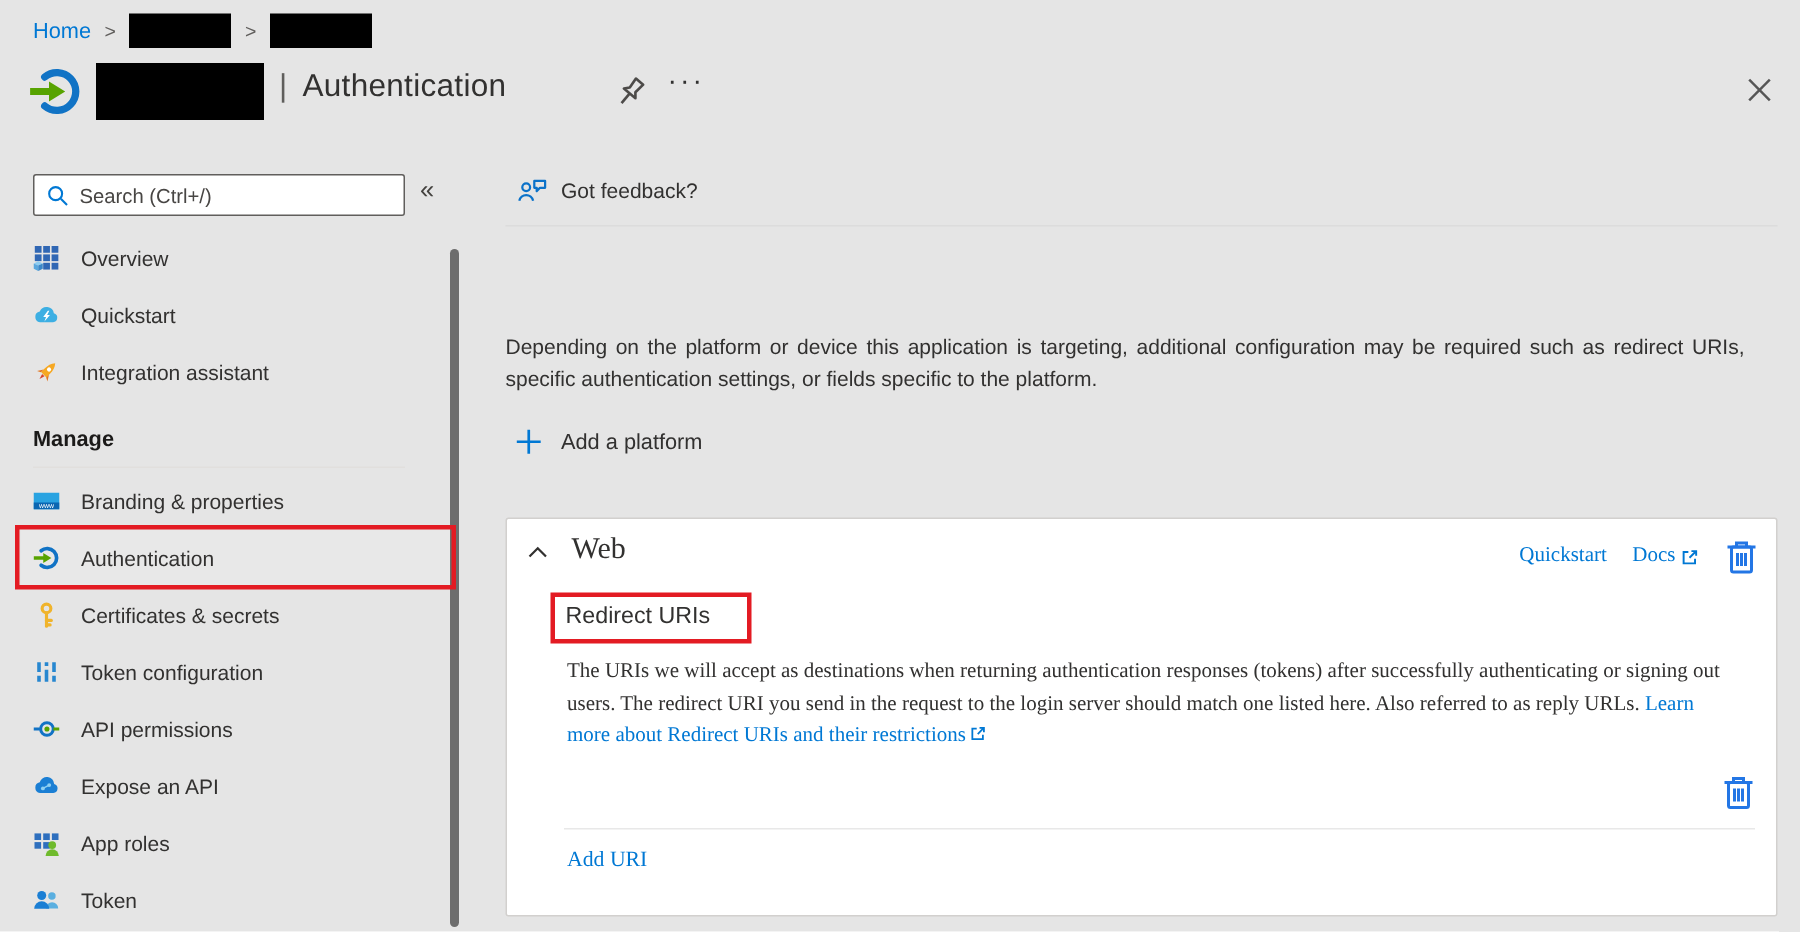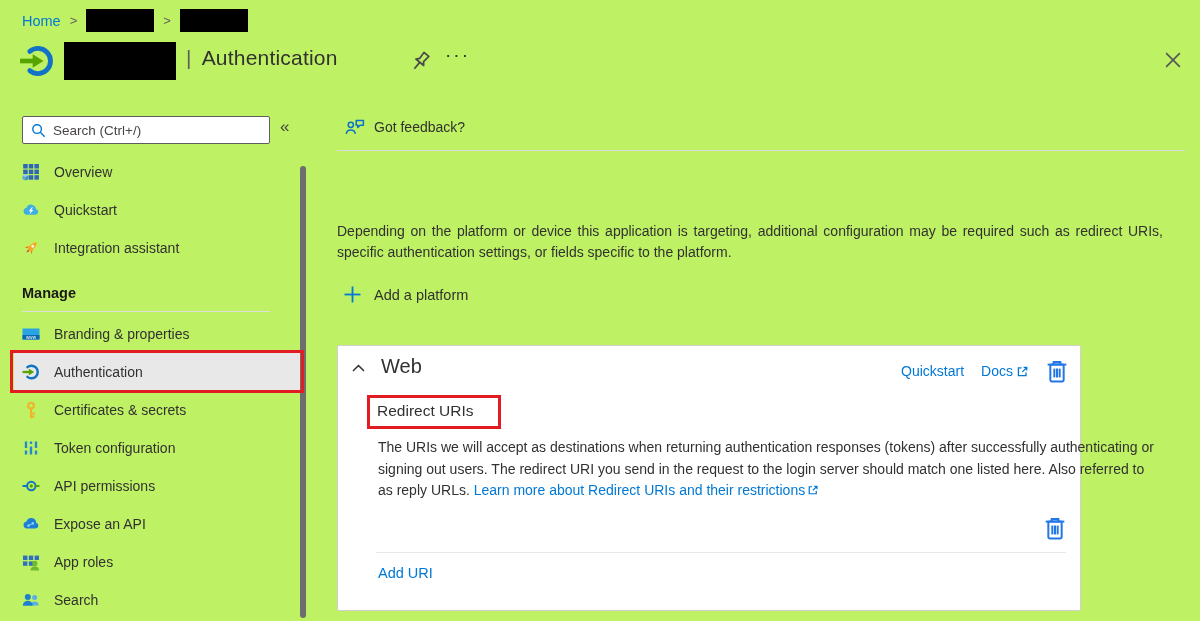--- a/index.html
+++ b/index.html
@@ -1,18 +1,18 @@
 <!DOCTYPE html>
 <html><head>
 <meta charset="utf-8">
 <style>
   * { box-sizing: border-box; margin: 0; padding: 0; }
   html,body { background:#fff; }
   body { font-family: "Liberation Sans", sans-serif; color:#323130; }
-  .page { position:relative; width:1200px; height:621px; background:#bef264; overflow:hidden; }
+  .page { position:relative; width:1200px; height:621px; background:#e5e5e5; overflow:hidden; }
 
   
   .breadcrumb { position:absolute; left:22px; top:9px; display:flex; align-items:center; gap:9px; font-size:14.5px; }
   .crumb-link { color:#0078d4; cursor:pointer; text-decoration:none; }
   .crumb-sep { color:#605e5c; font-size:13px; }
   .redact-sm { width:68px; height:23px; background:#000; }
 
   
   .app-icon { position:absolute; left:19px; top:43px; width:36px; height:36px; }
   .redact-title { position:absolute; left:64px; top:42px; width:112px; height:38px; background:#000; }
@@ -40,21 +40,21 @@
   .anno-redirect { left:367px; top:395px; width:134px; height:34px; }
 
   
   .feedback-btn { position:absolute; left:345px; top:118px; display:flex; align-items:center; gap:9px; font-size:14px; color:#323130; cursor:pointer; }
   .main-divider { position:absolute; left:337px; top:150px; width:848px; height:1px; background:#dcdcdc; }
   .main-heading { position:absolute; left:337px; top:177px; font-size:21px; color:#323130; }
   .main-desc { position:absolute; left:337px; top:221px; width:826px; font-size:14px; line-height:21px; color:#323130; text-align:justify; }
   .add-platform { position:absolute; left:344px; top:286px; display:flex; align-items:center; gap:13px; font-size:14.5px; color:#323130; cursor:pointer; }
 
   
-  .card { position:absolute; left:337px; top:345px; width:744px; height:266px; border:1px solid #d2d0ce; border-radius:2px; background:#fff; }
+  .card { position:absolute; left:337px; top:345px; width:848px; height:266px; border:1px solid #d2d0ce; border-radius:2px; background:#fff;font-family:Liberation Serif, serif; }
   .card-chevron { position:absolute; left:13px; top:16px; width:15px; height:12px; cursor:pointer; }
   .card-title { position:absolute; left:43px; top:9px; font-size:20px; color:#323130; }
   .card-actions { position:absolute; right:12px; top:13px; display:flex; align-items:center; gap:17px; }
   .card-link { font-size:14px; color:#0078d4; cursor:pointer; text-decoration:none; display:flex; align-items:center; gap:3px; }
   .trash-btn { width:22px; height:24px; cursor:pointer; display:flex; }
   .redirect-heading { position:absolute; left:377px; top:402px; font-size:15.5px; color:#323130; z-index:6; }
   .card-desc { position:absolute; left:40px; top:91px; width:778px; font-size:14px; line-height:21.5px; color:#323130; }
   .inline-link { color:#0078d4; cursor:pointer; text-decoration:none;margin-top:45px; }
   .uri-trash { position:absolute; right:14px; top:170px; }
   .card-row-divider { position:absolute; left:38px; right:14px; top:206px; height:1px; background:#e8e8e8; }
@@ -238,21 +238,21 @@
 
   <div class="nav-item" style="top:581px">
     <span class="nav-icon">
       <svg viewBox="0 0 18 18" width="18" height="18">
         <circle cx="12.6" cy="6.4" r="2.5" fill="#5aafe0"></circle>
         <path d="M8.6 14.6 a4.1 4.1 0 0 1 8.2 0z" fill="#5aafe0"></path>
         <circle cx="5.8" cy="6" r="3" fill="#1b7fd4"></circle>
         <path d="M0.8 14.8 a5 5 0 0 1 10 0z" fill="#1b7fd4"></path>
       </svg>
     </span>
-    <span>Search</span>
+    <span>Token</span>
   </div>
 
   <div class="side-scrollbar"></div>
 
   <div class="feedback-btn">
     <svg width="20" height="18" viewBox="0 0 20 18" fill="none" stroke="#0b72c9" stroke-width="1.5" stroke-linejoin="round">
       <circle cx="5.8" cy="6.8" r="2.6"></circle>
       <path d="M1.2 15.8 a4.7 4.7 0 0 1 9.2 0"></path>
       <path d="M11.2 2.6 h7.2 v4.6 h-3.4 l-2.2 2.2 v-2.2 h-1.6 z"></path>
     </svg>

